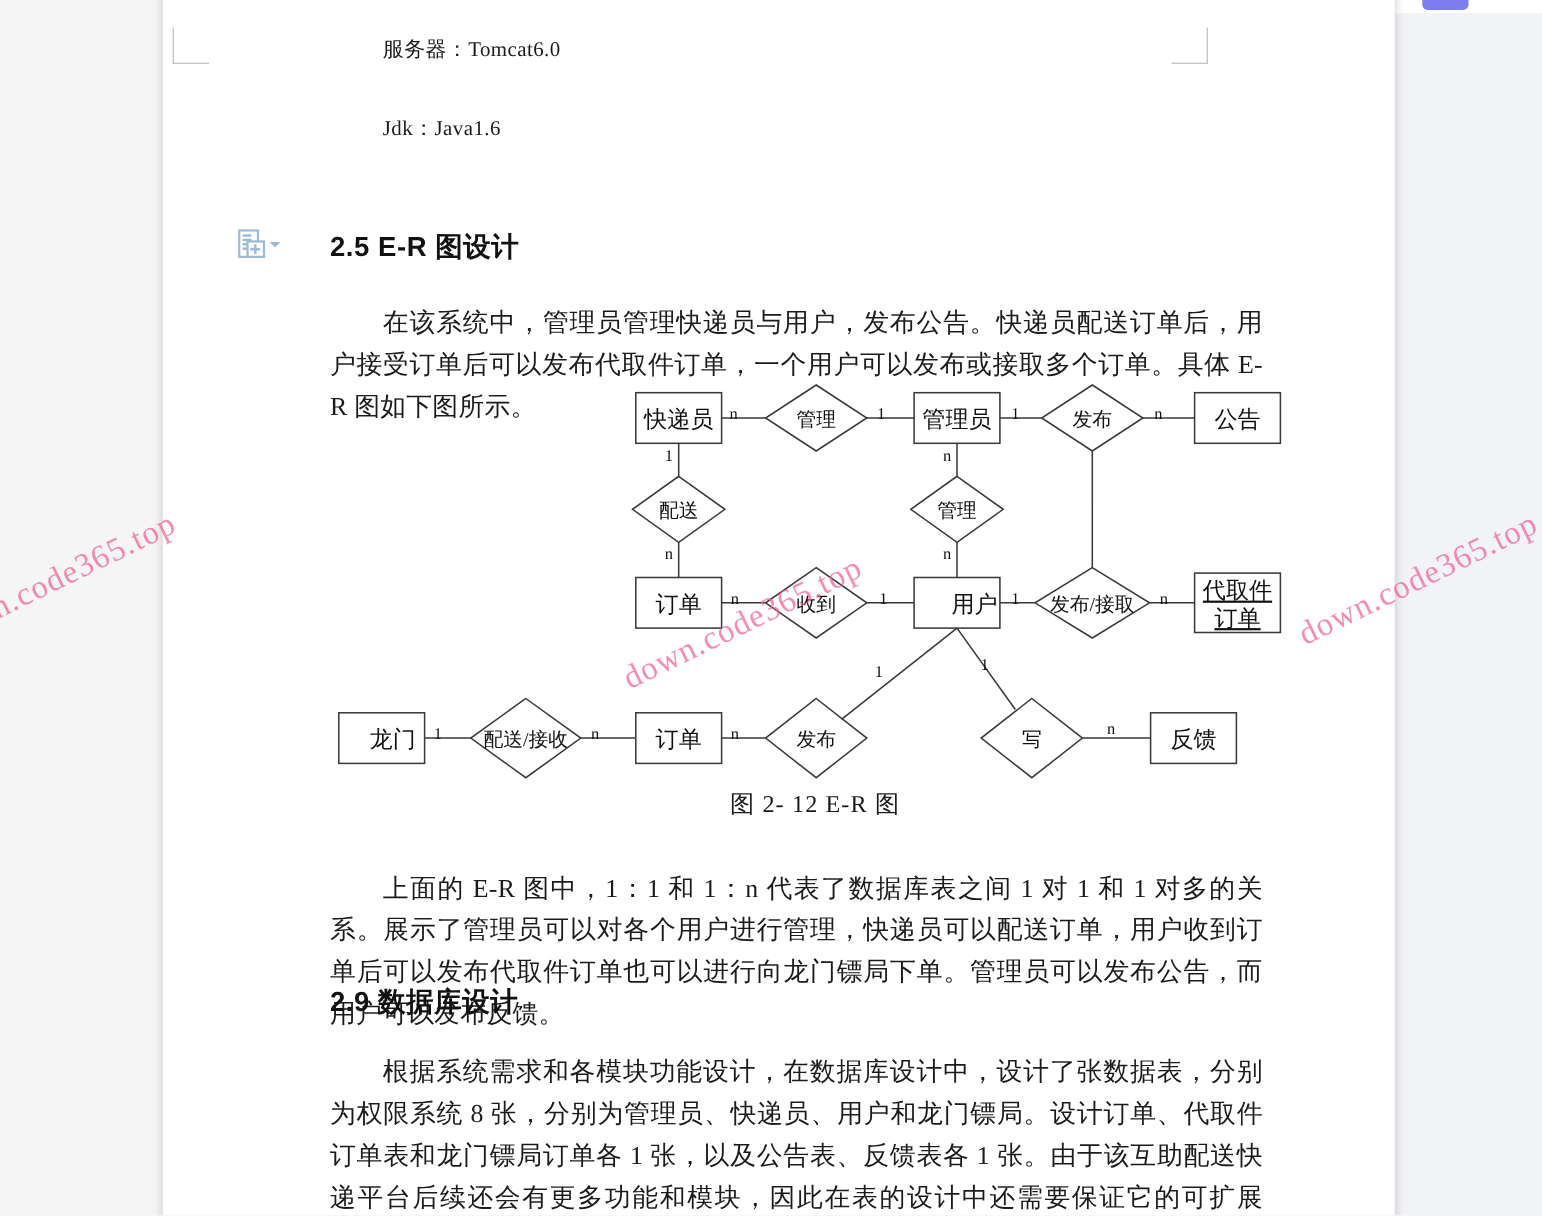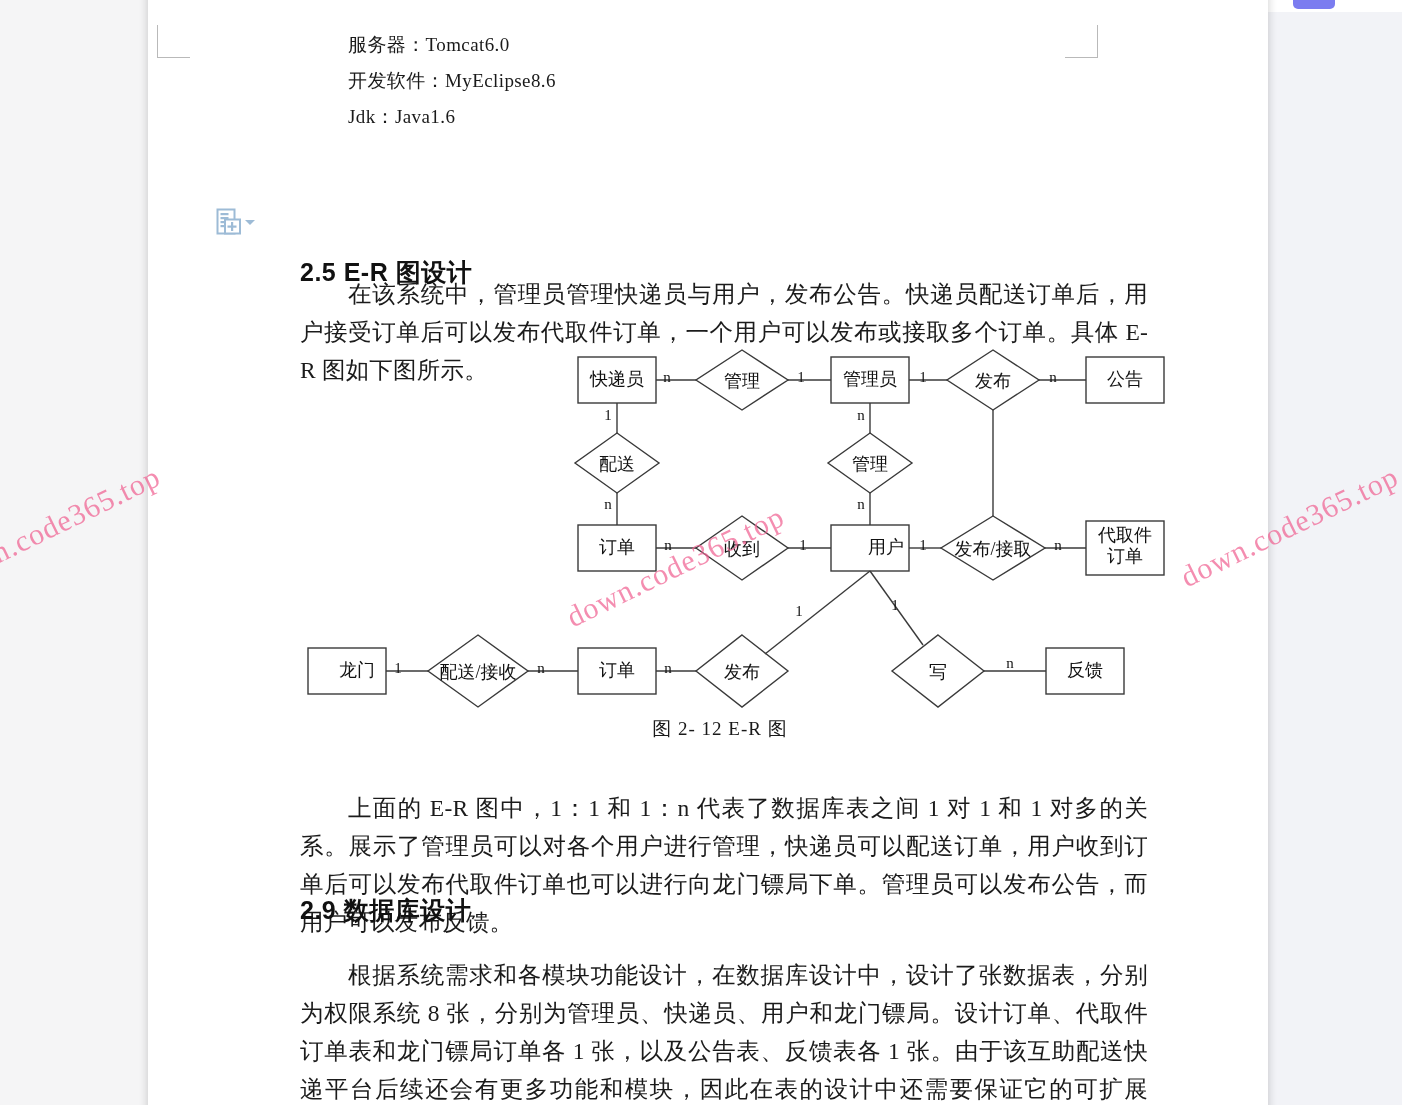--- a/index.html
+++ b/index.html
@@ -71,21 +71,21 @@
   .heading {
     position: absolute;
     left: 152px;
     font-family: "Liberation Sans", "DejaVu Sans", sans-serif;
     font-weight: bold;
     font-size: 25px;
     color: #111111;
     letter-spacing: .5px;
     white-space: nowrap;
   }
-  #heading-25 { top: 208px; margin-top: 48px; }
+  #heading-25 { top: 208px; }
   #heading-26 { top: 894px; }
 
   .para {
     position: absolute;
     left: 152px;
     width: 848px;
     font-size: 23.5px;
     line-height: 38px;
     color: #1b1b1b;
     text-align: justify;
@@ -113,30 +113,30 @@
   }
 
   
   #er-diagram {
     position: absolute;
     left: 0px; top: 345px;
     width: 1120px; height: 370px;
   }
   #er-caption {
     position: absolute;
-    left: 148px; top: 716px;
+    left: 169px; top: 716px;
     width: 848px;
     text-align: center;
-    font-size: 19px;
+    font-size: 22px;
     color: #1a1a1a;
     letter-spacing: 1px;
   }
   .er-label {
     position: absolute;
-    font-size: 18px;
+    font-size: 21px;
     color: #111;
     white-space: nowrap;
     text-align: center;
     line-height: 1.18;
     pointer-events: none;
   }
   .er-label.sm { font-size: 18px; }
   .er-label.card { font-size: 15px; font-family: "Liberation Serif", serif; }
 
   
@@ -180,21 +180,20 @@
         <rect x="4.5" y="13" width="8" height="2.2" fill="#9dbbd6"></rect>
         <rect x="4.5" y="17" width="11" height="2.2" fill="#9dbbd6"></rect>
         <rect x="9" y="11.5" width="15" height="14" fill="#ffffff" stroke="#9dbbd6" stroke-width="2"></rect>
         <rect x="15" y="14" width="2.2" height="9" fill="#9dbbd6"></rect>
         <rect x="11.5" y="17.5" width="9" height="2.2" fill="#9dbbd6"></rect>
       </svg>
       <div id="paste-caret"></div>
     </div>
 
     <div class="pre-line" id="pre-1">服务器：Tomcat6.0</div>
-    <div class="pre-line" id="pre-2">开发软件：MyEclipse8.6</div>
     <div class="pre-line" id="pre-3">Jdk：Java1.6</div>
 
     <div class="heading" id="heading-25">2.5 E-R 图设计</div>
 
     <div class="para" id="para-intro">在该系统中，管理员管理快递员与用户，发布公告。快递员配送订单后，用户接受订单后可以发布代取件订单，一个用户可以发布或接取多个订单。具体 E-R 图如下图所示。</div>
 
     <div id="er-diagram">
       <svg width="1120" height="370" viewBox="0 0 1120 370">
         <g fill="none" stroke="#3a3a3a" stroke-width="1.4">
 
@@ -249,21 +248,21 @@
           <line x1="836" y1="326" x2="898" y2="326"></line>
         </g>
       </svg>
 
       
       <div class="er-label" style="left:430px;top:24px;width:78px;">快递员</div>
       <div class="er-label" style="left:683px;top:24px;width:78px;">管理员</div>
       <div class="er-label" style="left:938px;top:24px;width:78px;">公告</div>
       <div class="er-label" style="left:430px;top:192px;width:78px;">订单</div>
       <div class="er-label" style="left:683px;top:192px;width:78px;padding-left:16px;">用户</div>
-      <div class="er-label" style="left:938px;top:180px;width:78px;white-space:pre-line;">代取件
+      <div class="er-label" style="left:938px;top:180px;width:78px;white-space:pre-line;text-decoration:underline;">代取件
 订单</div>
       <div class="er-label" style="left:160px;top:315px;width:78px;padding-left:10px;">龙门</div>
       <div class="er-label" style="left:430px;top:315px;width:78px;">订单</div>
       <div class="er-label" style="left:898px;top:315px;width:78px;">反馈</div>
 
       
       <div class="er-label sm" style="left:548px;top:26px;width:92px;">管理</div>
       <div class="er-label sm" style="left:799px;top:26px;width:92px;">发布</div>
       <div class="er-label sm" style="left:427px;top:109px;width:84px;">配送</div>
       <div class="er-label sm" style="left:680px;top:109px;width:84px;">管理</div>

